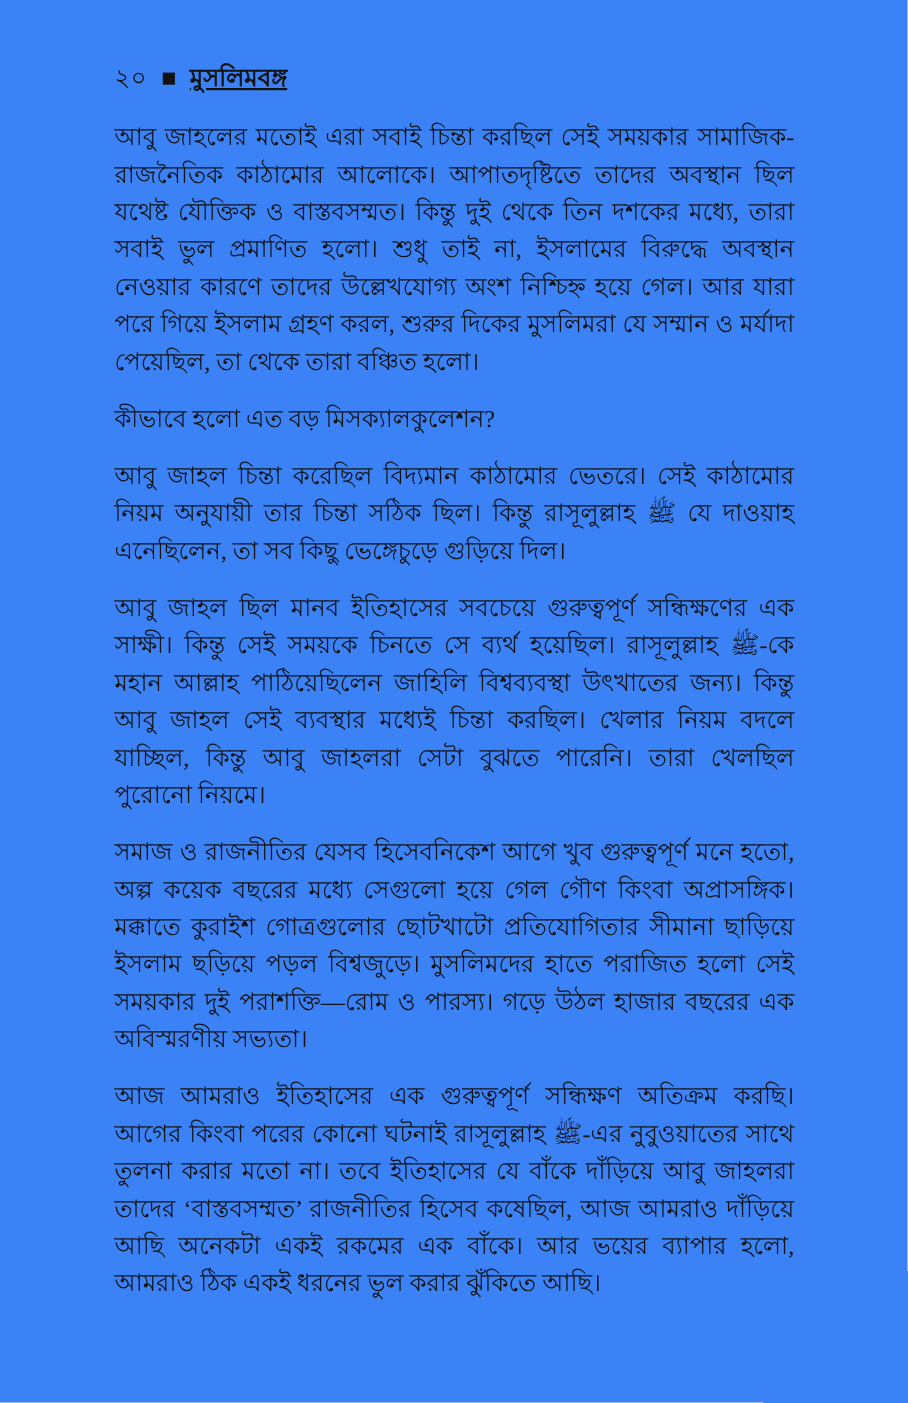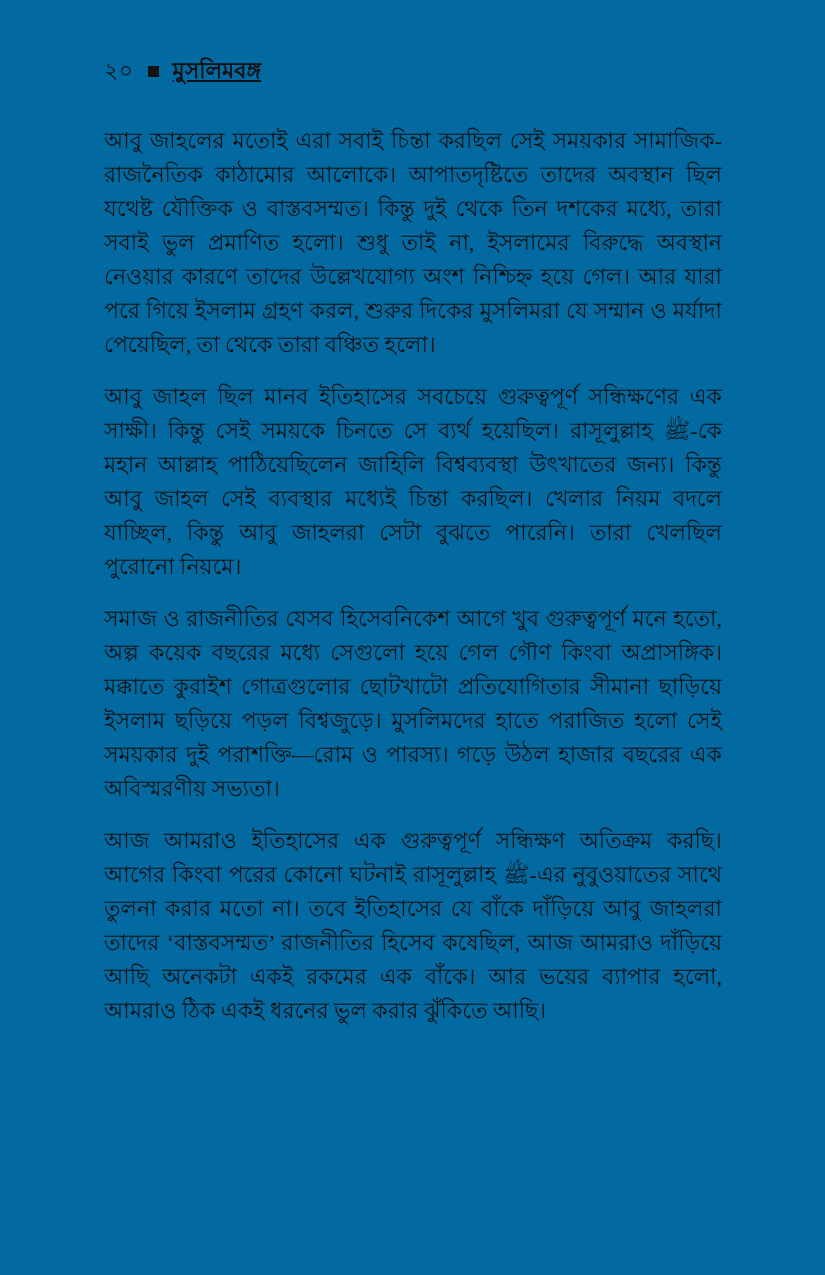--- a/index.html
+++ b/index.html
@@ -5,21 +5,21 @@
   html, body {
     margin: 0;
     padding: 0;
     background: #e8e8e8;
   }
   .page {
     position: relative;
     width: 825px;
     height: 1275px;
     margin: 0 auto;
-    background: #0369a1;
+    background: #3b82f6;
     color: #121212;
     font-family: "Liberation Serif", "DejaVu Serif", serif;
     overflow: hidden;
   }
   .running-header {
     position: absolute;
     left: 104px;
     top: 56px;
     width: 618px;
     display: flex;
@@ -44,21 +44,21 @@
     font-weight: bold;
     text-decoration: underline;
   }
   .body-text {
     position: absolute;
     left: 104px;
     top: 108px;
     width: 618px;
   }
   .body-text p {
-    margin: 16px 0 18px 0;
+    margin: 0 0 18px 0;
     font-size: 22px;
     line-height: 34px;
     text-align: justify;
     text-justify: inter-word;
     color: #121212;
   }
   .body-text p.question {
     text-align: left;
   }
 </style>
@@ -68,18 +68,20 @@
 <div class="page">
 
   <div class="running-header">
     <span class="page-number">২০</span>
     <span class="header-square"></span>
     <span class="running-title">মুসলিমবঙ্গ</span>
   </div>
 
   <div class="body-text">
     <p>আবু জাহলের মতোই এরা সবাই চিন্তা করছিল সেই সময়কার সামাজিক-রাজনৈতিক কাঠামোর আলোকে। আপাতদৃষ্টিতে তাদের অবস্থান ছিল যথেষ্ট যৌক্তিক ও বাস্তবসম্মত। কিন্তু দুই থেকে তিন দশকের মধ্যে, তারা সবাই ভুল প্রমাণিত হলো। শুধু তাই না, ইসলামের বিরুদ্ধে অবস্থান নেওয়ার কারণে তাদের উল্লেখযোগ্য অংশ নিশ্চিহ্ন হয়ে গেল। আর যারা পরে গিয়ে ইসলাম গ্রহণ করল, শুরুর দিকের মুসলিমরা যে সম্মান ও মর্যাদা পেয়েছিল, তা থেকে তারা বঞ্চিত হলো।</p>
+    <p class="question">কীভাবে হলো এত বড় মিসক্যালকুলেশন?</p>
+    <p>আবু জাহল চিন্তা করেছিল বিদ্যমান কাঠামোর ভেতরে। সেই কাঠামোর নিয়ম অনুযায়ী তার চিন্তা সঠিক ছিল। কিন্তু রাসূলুল্লাহ ﷺ যে দাওয়াহ এনেছিলেন, তা সব কিছু ভেঙ্গেচুড়ে গুড়িয়ে দিল।</p>
     <p>আবু জাহল ছিল মানব ইতিহাসের সবচেয়ে গুরুত্বপূর্ণ সন্ধিক্ষণের এক সাক্ষী। কিন্তু সেই সময়কে চিনতে সে ব্যর্থ হয়েছিল। রাসূলুল্লাহ ﷺ-কে মহান আল্লাহ পাঠিয়েছিলেন জাহিলি বিশ্বব্যবস্থা উৎখাতের জন্য। কিন্তু আবু জাহল সেই ব্যবস্থার মধ্যেই চিন্তা করছিল। খেলার নিয়ম বদলে যাচ্ছিল, কিন্তু আবু জাহলরা সেটা বুঝতে পারেনি। তারা খেলছিল পুরোনো নিয়মে।</p>
     <p>সমাজ ও রাজনীতির যেসব হিসেবনিকেশ আগে খুব গুরুত্বপূর্ণ মনে হতো, অল্প কয়েক বছরের মধ্যে সেগুলো হয়ে গেল গৌণ কিংবা অপ্রাসঙ্গিক। মক্কাতে কুরাইশ গোত্রগুলোর ছোটখাটো প্রতিযোগিতার সীমানা ছাড়িয়ে ইসলাম ছড়িয়ে পড়ল বিশ্বজুড়ে। মুসলিমদের হাতে পরাজিত হলো সেই সময়কার দুই পরাশক্তি—রোম ও পারস্য। গড়ে উঠল হাজার বছরের এক অবিস্মরণীয় সভ্যতা।</p>
     <p>আজ আমরাও ইতিহাসের এক গুরুত্বপূর্ণ সন্ধিক্ষণ অতিক্রম করছি। আগের কিংবা পরের কোনো ঘটনাই রাসূলুল্লাহ ﷺ-এর নুবুওয়াতের সাথে তুলনা করার মতো না। তবে ইতিহাসের যে বাঁকে দাঁড়িয়ে আবু জাহলরা তাদের ‘বাস্তবসম্মত’ রাজনীতির হিসেব কষেছিল, আজ আমরাও দাঁড়িয়ে আছি অনেকটা একই রকমের এক বাঁকে। আর ভয়ের ব্যাপার হলো, আমরাও ঠিক একই ধরনের ভুল করার ঝুঁকিতে আছি।</p>
   </div>
 
 </div>
 
 </body></html>

